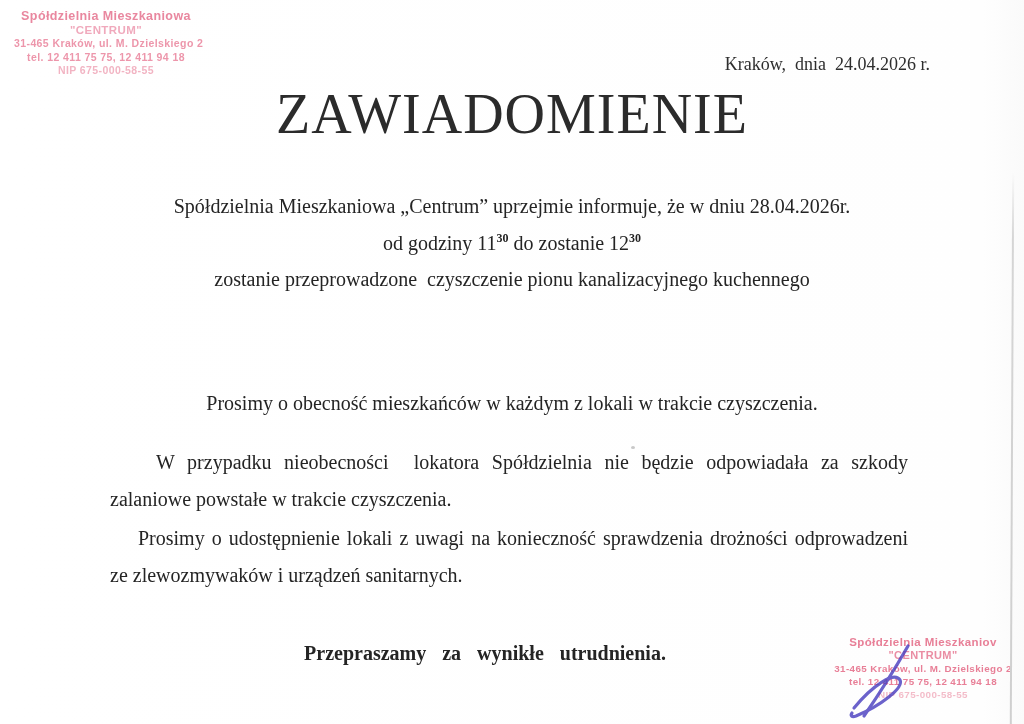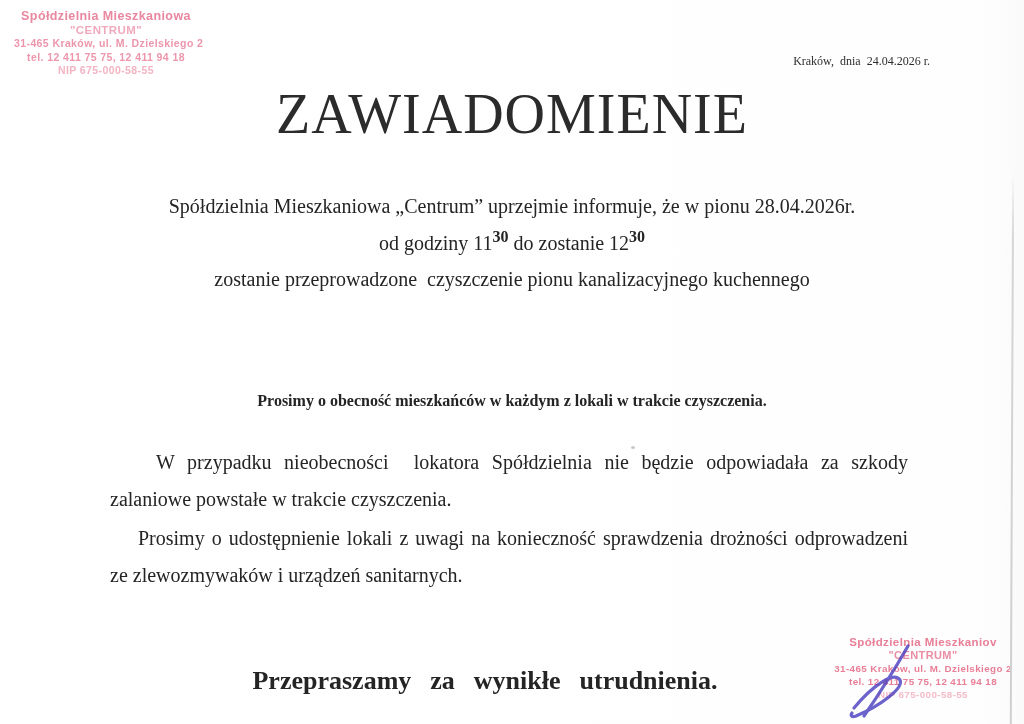--- a/index.html
+++ b/index.html
@@ -36,64 +36,64 @@
 
   .stamp-bottom { left: 818px; top: 636px; width: 210px; line-height: 13px; overflow: hidden; }
   .stamp-bottom .s-l1 { font-size: 11.5px; color: #e87f97; }
   .stamp-bottom .s-l2 { font-size: 11px;  color: #ea8da3; }
   .stamp-bottom .s-l3, .stamp-bottom .s-l4 { font-size: 9.8px; color: #e87f97; }
   .stamp-bottom .s-l5 { font-size: 9.8px; color: #f3bcc9; }
 
   
   .date-line {
     position: absolute; top: 54px; right: 94px;
-    font-size: 12px; white-space: pre;
+    font-size: 18px; white-space: pre;
     color: #2e2e2e;
   }
   .doc-title {
     position: absolute; top: 82px; left: 0; width: 100%;
     text-align: center;
     font-size: 56px; font-weight: normal; letter-spacing: 1px;
     color: #2b2b2b;
   }
 
   
   .intro {
     position: absolute; top: 188px; left: 0; width: 100%;
     text-align: center; font-size: 20px; line-height: 36.5px;
     color: #242424;
   }
   .intro .line { white-space: pre-wrap; }
   b { font-weight: normal; }
-  sup.hrs { font-size: 16px; font-weight: bold; vertical-align: super; line-height: 0; }
+  sup.hrs { font-size: 12px; font-weight: bold; vertical-align: super; line-height: 0; }
 
   
   .presence-line {
     position: absolute; top: 392px; left: 0; width: 100%;
-    text-align: center; font-size: 16px; font-weight: bold;
+    text-align: center; font-size: 20px; font-weight: normal;
     color: #242424; white-space: pre-wrap;
   }
 
   
   .paras {
     position: absolute; top: 444px; left: 110px; width: 798px;
     font-size: 20px; line-height: 37px; color: #242424;
   }
   .para {
     text-align: justify; white-space: pre-wrap;
     margin: 0 0 2px 0;
   }
   .para.p1 { text-indent: 28px; }
   .para.p2 { text-indent: 46px; }
 
   
   .apology-line {
     position: absolute; top: 642px; left: 0; width: 970px;
-    text-align: center; font-size: 26px; font-weight: bold;
-    word-spacing: 3px; white-space: pre-wrap; color: #242424; margin-top: 24px;
+    text-align: center; font-size: 20px; font-weight: bold;
+    word-spacing: 3px; white-space: pre-wrap; color: #242424;
   }
 
   
   .signature-svg { position: absolute; left: 834px; top: 640px; }
   .scan-edge-line {
     position: absolute; left: 1011px; top: 172px; width: 1.5px; height: 552px;
     background: linear-gradient(180deg, rgba(200,200,200,0) 0%, #d5d5d5 12%, #cfcfcf 100%);
     transform: rotate(0.25deg);
   }
   .scan-speck {
@@ -112,21 +112,21 @@
     <div class="s-l3">31-465 Kraków, ul. M. Dzielskiego 2</div>
     <div class="s-l4">tel. 12 411 75 75,  12 411 94 18</div>
     <div class="s-l5">NIP 675-000-58-55</div>
   </div>
 
   <div class="date-line">Kraków,  dnia  24.04.2026 r.</div>
 
   <div class="doc-title">ZAWIADOMIENIE</div>
 
   <div class="intro">
-    <div class="line"><span>Spółdzielnia Mieszkaniowa „Centrum” uprzejmie informuje, że w pionu </span><b>28.04.2026r.</b></div>
+    <div class="line"><span>Spółdzielnia Mieszkaniowa „Centrum” uprzejmie informuje, że w dniu </span><b>28.04.2026r.</b></div>
     <div class="line"><span>od godziny </span><b>11</b><sup class="hrs">30</sup><span> do zostanie </span><b>12</b><sup class="hrs">30</sup></div>
     <div class="line">zostanie przeprowadzone  czyszczenie pionu kanalizacyjnego kuchennego</div>
   </div>
 
   <div class="presence-line">Prosimy o obecność mieszkańców w każdym z lokali w trakcie czyszczenia.</div>
 
   <div class="paras">
     <p class="para p2">W przypadku nieobecności  lokatora Spółdzielnia nie będzie odpowiadała za szkody zalaniowe powstałe w trakcie czyszczenia.</p>
     <p class="para p1">Prosimy o udostępnienie lokali z uwagi na konieczność sprawdzenia drożności odprowadzeni ze zlewozmywaków i urządzeń sanitarnych.</p>
   </div>

